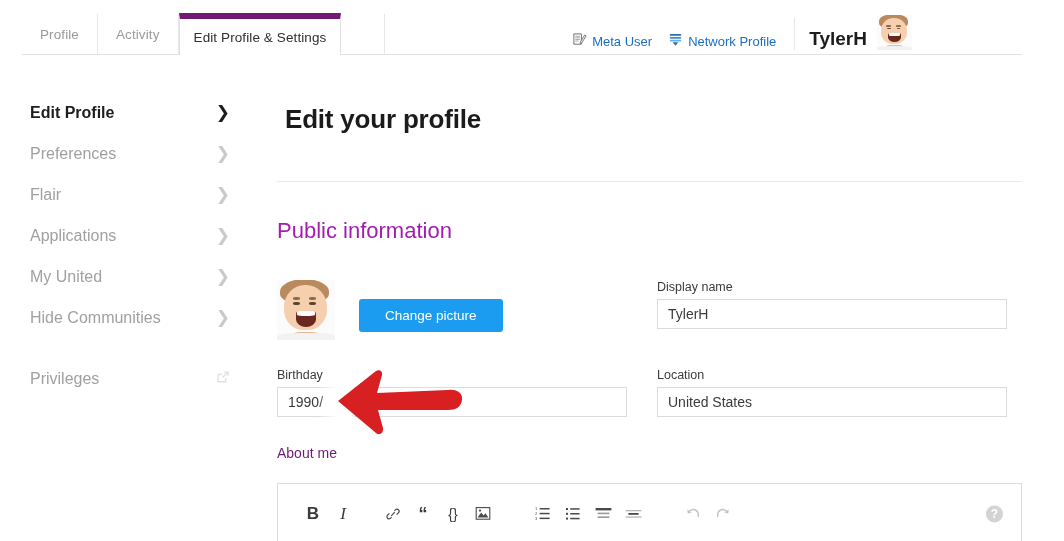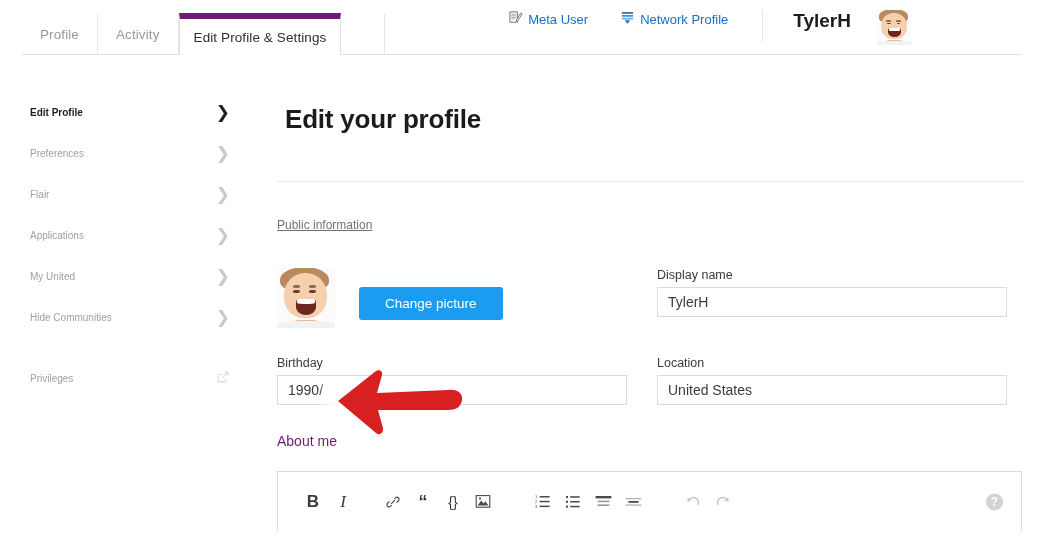--- a/index.html
+++ b/index.html
@@ -56,21 +56,21 @@
     position: absolute; left: 0; right: 0; bottom: -1px;
     height: 2px; background: #fff;
   }
   .tab-spacer {
     width: 44px;
     border-right: 1px solid #e7e7e7;
   }
 
   .topright {
     position: absolute; right: 20px; top: 10px;
-    display: flex; align-items: flex-start; gap: 16px;
+    display: flex; align-items: flex-end; gap: 0px;
     height: 40px;
   }
   .tr-link {
     display: flex; align-items: center; gap: 5px;
     font-size: 13px; color: #1a6fc4;
     margin-right: 16px;
     cursor: pointer;
     text-decoration: none;
     white-space: nowrap;
   }
@@ -150,21 +150,21 @@
   .sidebar {
     position: absolute; left: 30px; top: 92px;
     width: 200px;
   }
   .side-item {
     display: flex; align-items: center; justify-content: space-between;
     height: 41px;
     cursor: pointer;
   }
   .side-label {
-    font-size: 10px; color: #a0a0a0;
+    font-size: 16px; color: #a0a0a0;
   }
   .side-item.active .side-label {
     color: #1d1d1d; font-weight: bold;
   }
   .chev {
     font-size: 17px; color: #c9c9c9; line-height: 1;
     font-family: "DejaVu Sans", sans-serif;
   }
   .side-item.active .chev { color: #1d1d1d; font-weight: bold; }
   .side-gap { height: 20px; }
@@ -177,22 +177,22 @@
   }
   .page-title {
     font-size: 26px; font-weight: bold; color: #1b1b1b;
     margin: 12px 0 0 8px; letter-spacing: -.2px;
   }
   .hr {
     height: 1px; background: #eaeaea;
     margin: 46px 0 0 0; width: 745px;
   }
   .section-title {
-    font-size: 12px; color: #737373;
-    margin: 36px 0 0 0; font-weight: normal; text-decoration: underline;
+    font-size: 22px; color: #a21caf;
+    margin: 36px 0 0 0; font-weight: normal;
   }
 
   .form-grid {
     margin-top: 36px;
     position: relative;
     width: 745px;
   }
   .row { display: flex; }
   .col-left { width: 380px; }
   .col-right { width: 365px; }

